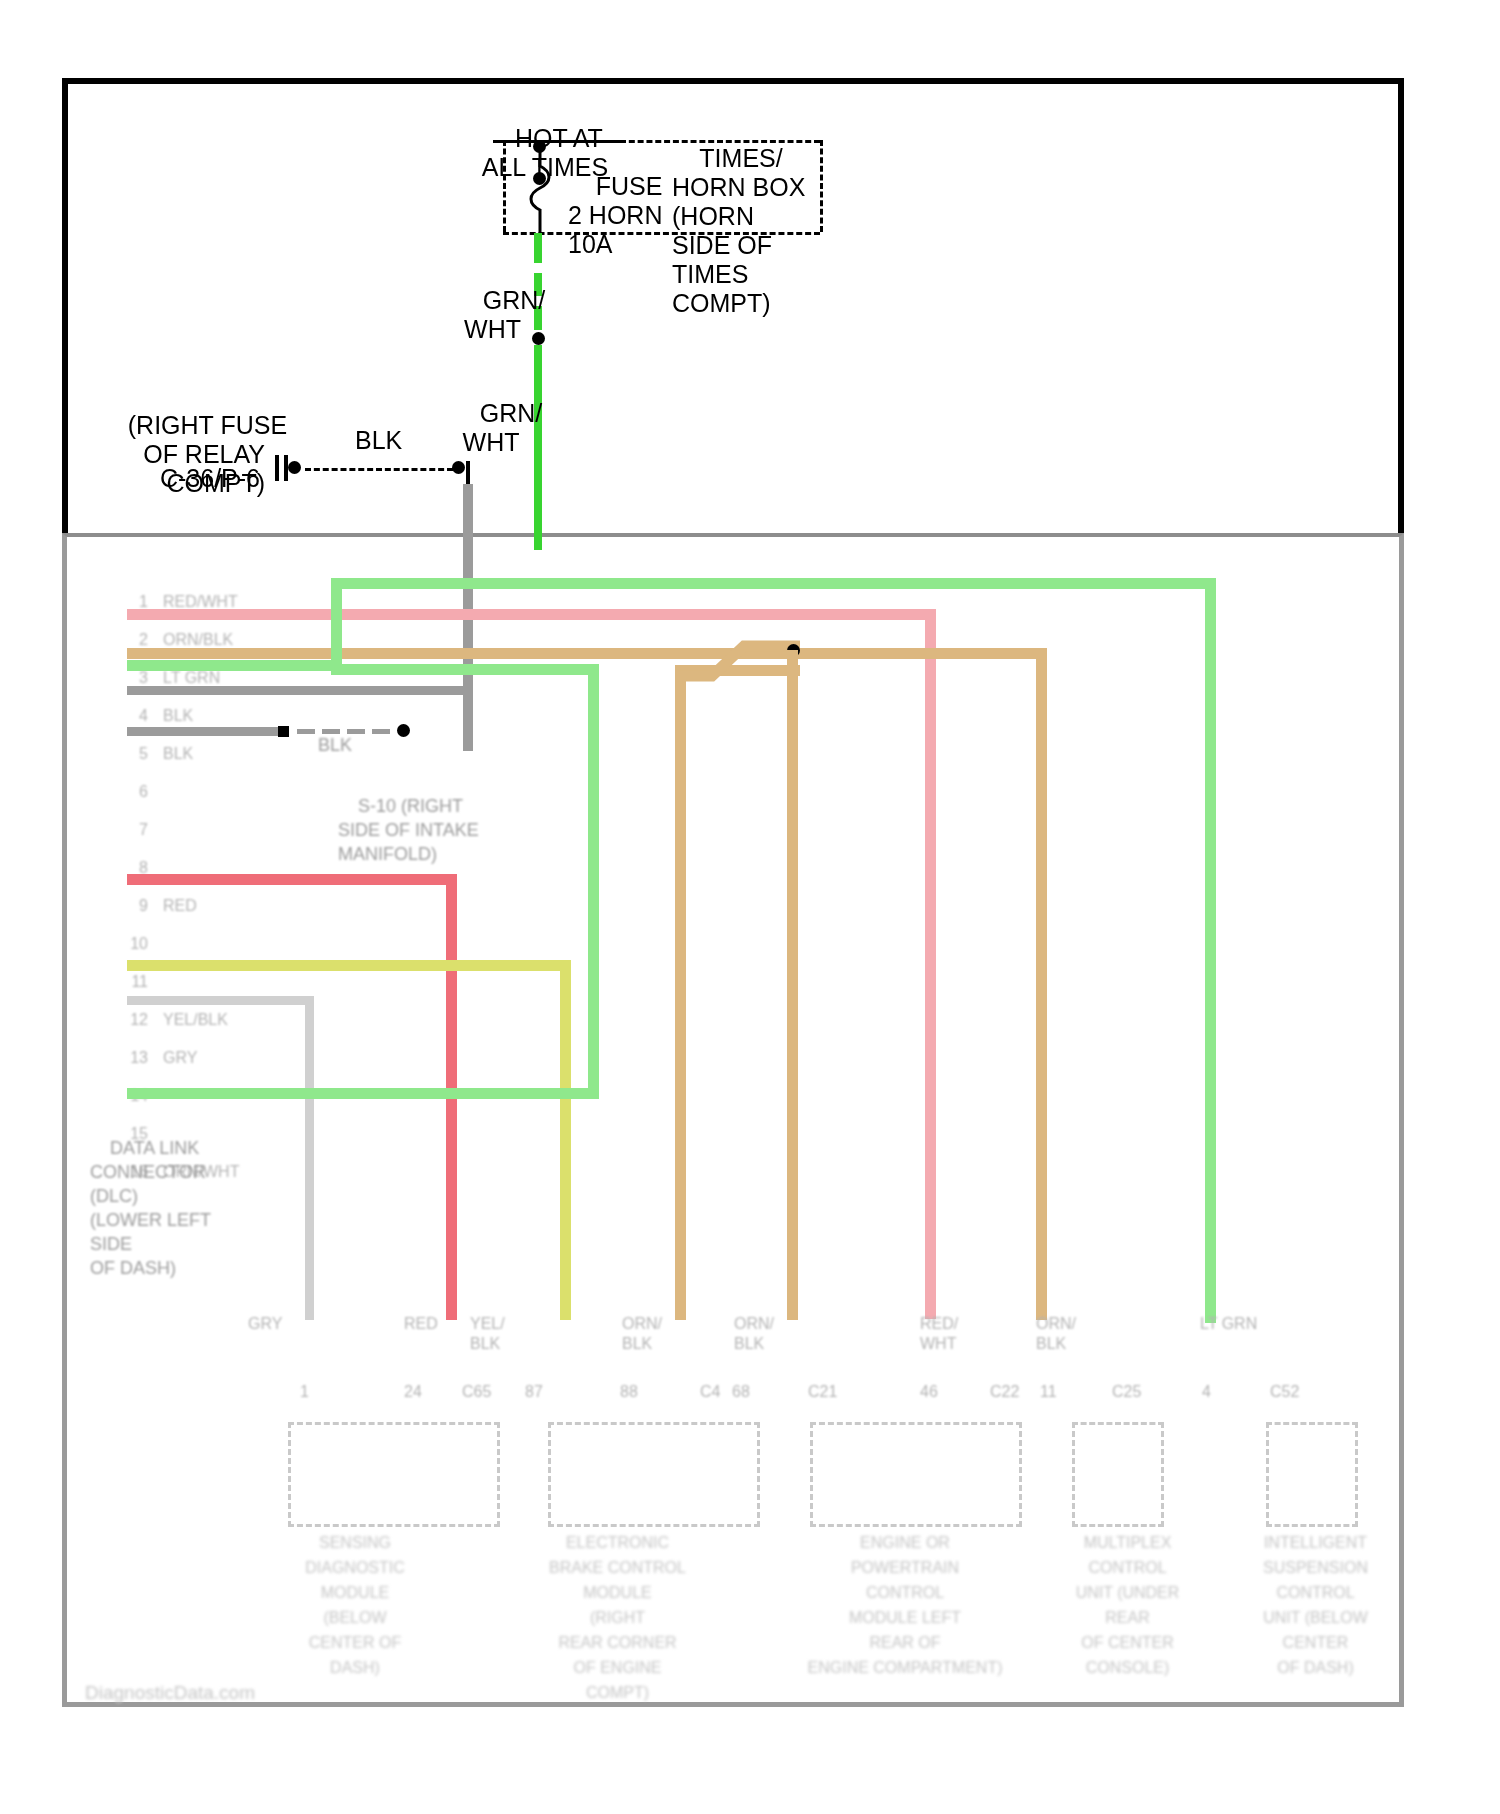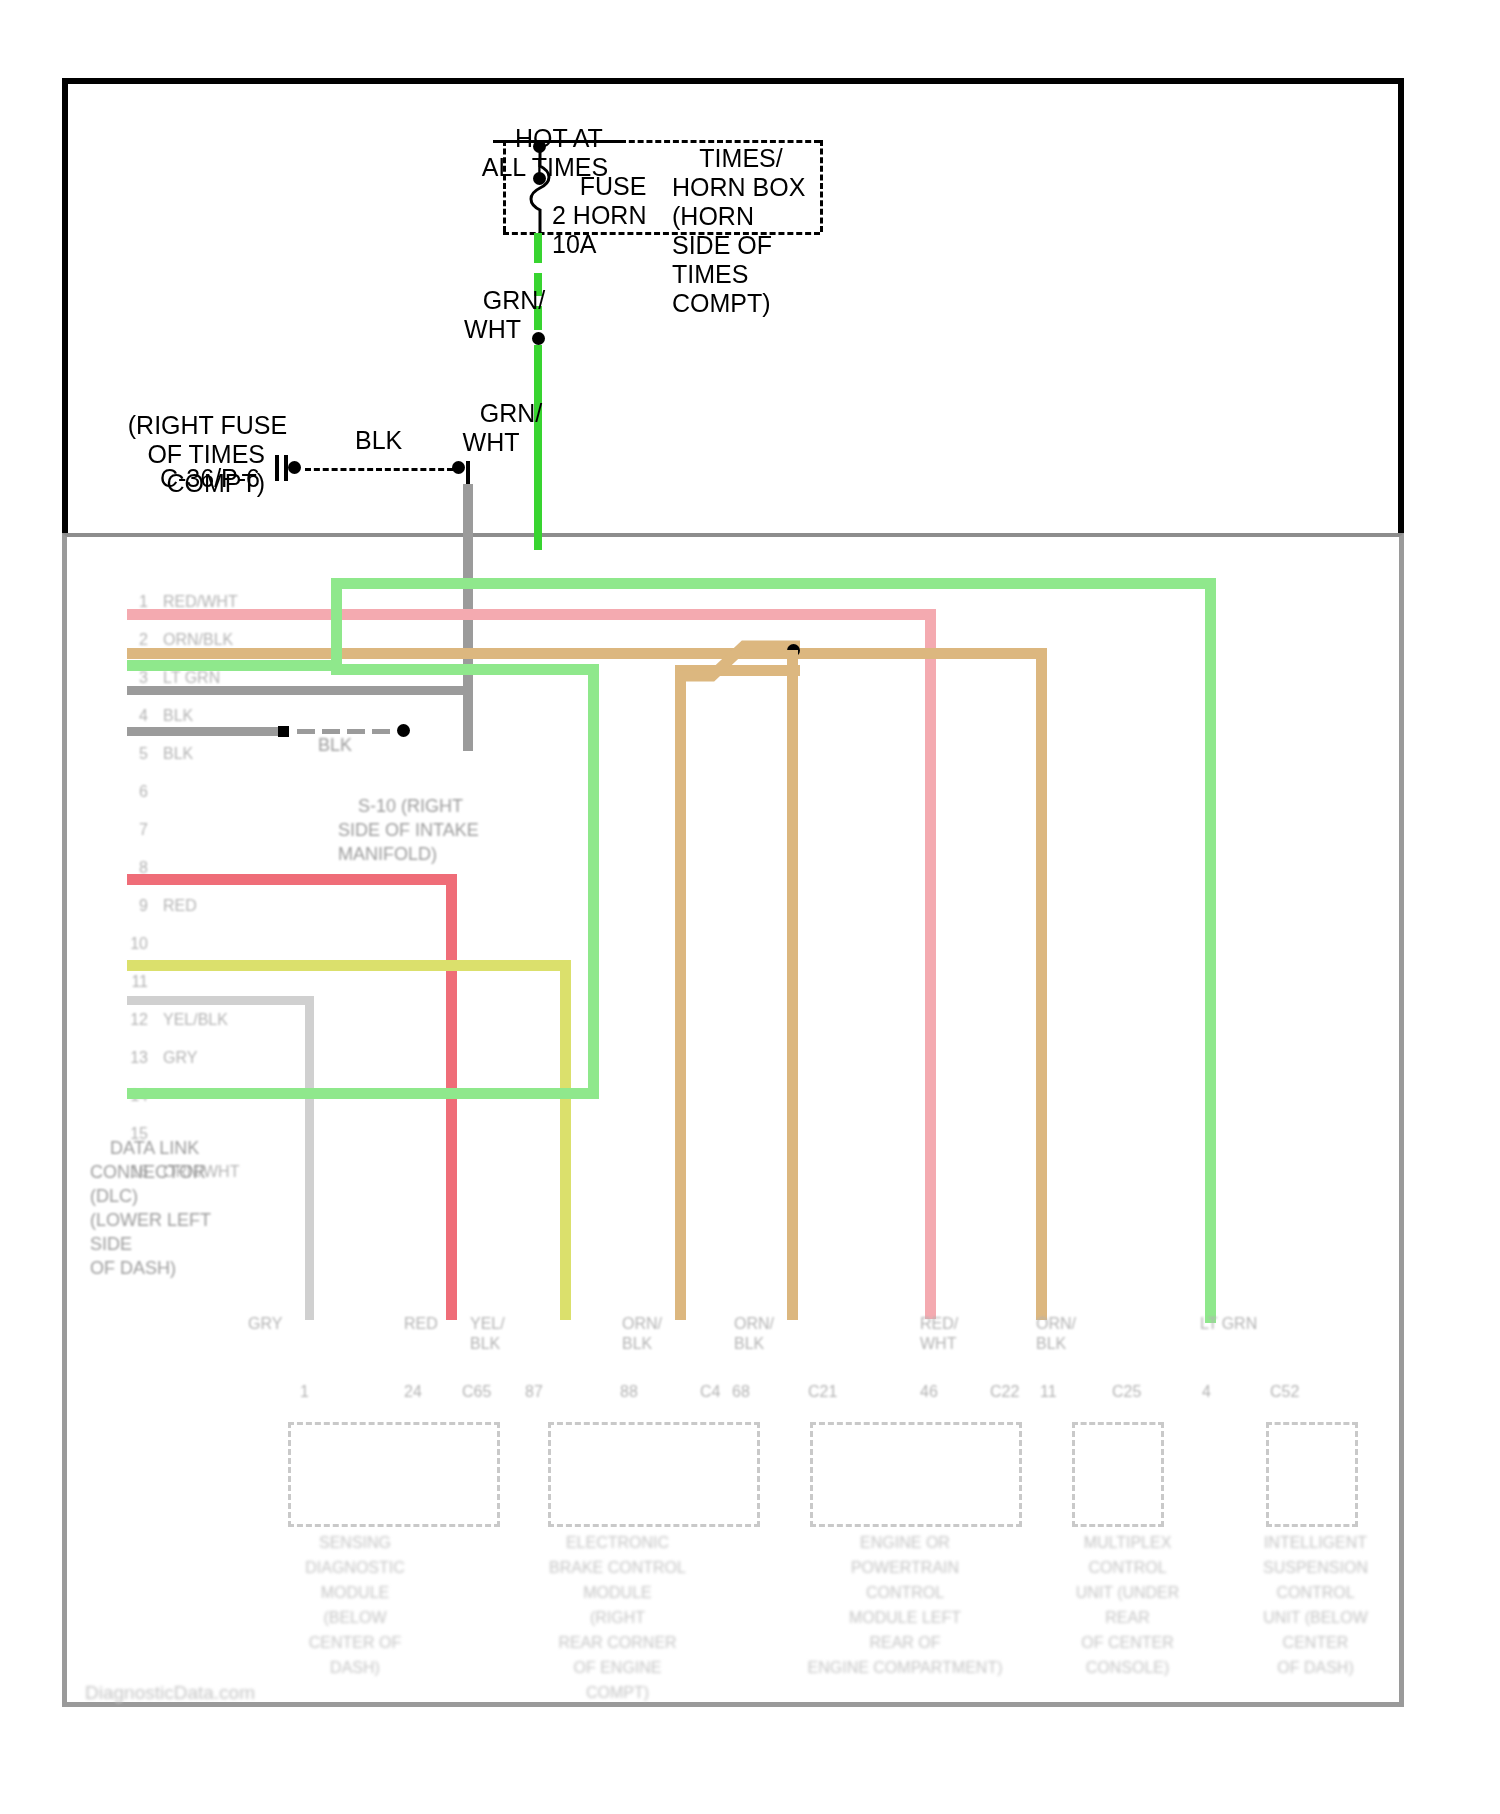--- a/index.html
+++ b/index.html
@@ -63,21 +63,21 @@
   <div class="dashline-v" style="left:503px;top:140px;height:92px;"></div>
   <div class="dashline-v" style="left:820px;top:140px;height:92px;"></div>
   <div class="dashline-h" style="left:503px;top:232px;width:317px;"></div>
 
   <svg style="position:absolute;left:520px;top:140px;width:40px;height:95px;">
     <path d="M 20 0 L 20 26 C 32 32 32 42 20 48 C 8 54 8 64 20 70 L 20 95" stroke="#000" stroke-width="3" fill="none"></path>
   </svg>
   <div class="dot" style="left:533px;top:140px;"></div>
   <div class="dot" style="left:533px;top:172px;"></div>
 
-  <div class="txt" style="left:552px;top:143px;font-size:25px;line-height:29px;">
+  <div class="txt" style="left:568px;top:143px;font-size:25px;line-height:29px;">
     <span>FUSE</span><br><span>2 HORN</span><br><span>10A</span>
   </div>
 
   <div class="txt" style="left:672px;top:115px;font-size:25px;line-height:29px;">
     <span>TIMES/</span><br><span>HORN BOX</span><br><span>(HORN</span><br><span>SIDE OF</span><br><span>TIMES</span><br><span>COMPT)</span>
   </div>
 
   <div class="w vgrn" style="left:534px;top:233px;width:8px;height:30px;"></div>
   <div class="w vgrn" style="left:534px;top:273px;width:8px;height:23px;"></div>
   <div class="w vgrn" style="left:534px;top:306px;width:8px;height:24px;"></div>
@@ -85,21 +85,21 @@
   <div class="w vgrn" style="left:534px;top:345px;width:8px;height:205px;"></div>
 
   <div class="txt c" style="left:455px;top:257px;width:75px;font-size:25px;line-height:29px;">
     <span>GRN/</span><br><span>WHT</span>
   </div>
   <div class="txt c" style="left:452px;top:370px;width:78px;font-size:25px;line-height:29px;">
     <span>GRN/</span><br><span>WHT</span>
   </div>
 
   <div class="txt r" style="left:100px;top:382px;width:165px;font-size:25px;line-height:29px;">
-    <span>(RIGHT FUSE</span><br><span>OF TIMES</span><br><span>COMPT)</span>
+    <span>(RIGHT FUSE</span><br><span>OF RELAY</span><br><span>COMPT)</span>
   </div>
   <div class="txt r" style="left:95px;top:466px;width:165px;font-size:25px;">C-36/P-6</div>
   <div class="w vblk" style="left:275px;top:455px;width:4px;height:26px;"></div>
   <div class="w vblk" style="left:284px;top:455px;width:4px;height:26px;"></div>
 
   <div class="dot" style="left:288px;top:461px;"></div>
   <div class="dashline-h" style="left:305px;top:468px;width:148px;"></div>
   <div class="dot" style="left:452px;top:461px;"></div>
   <div class="txt" style="left:355px;top:428px;font-size:25px;">BLK</div>
 

